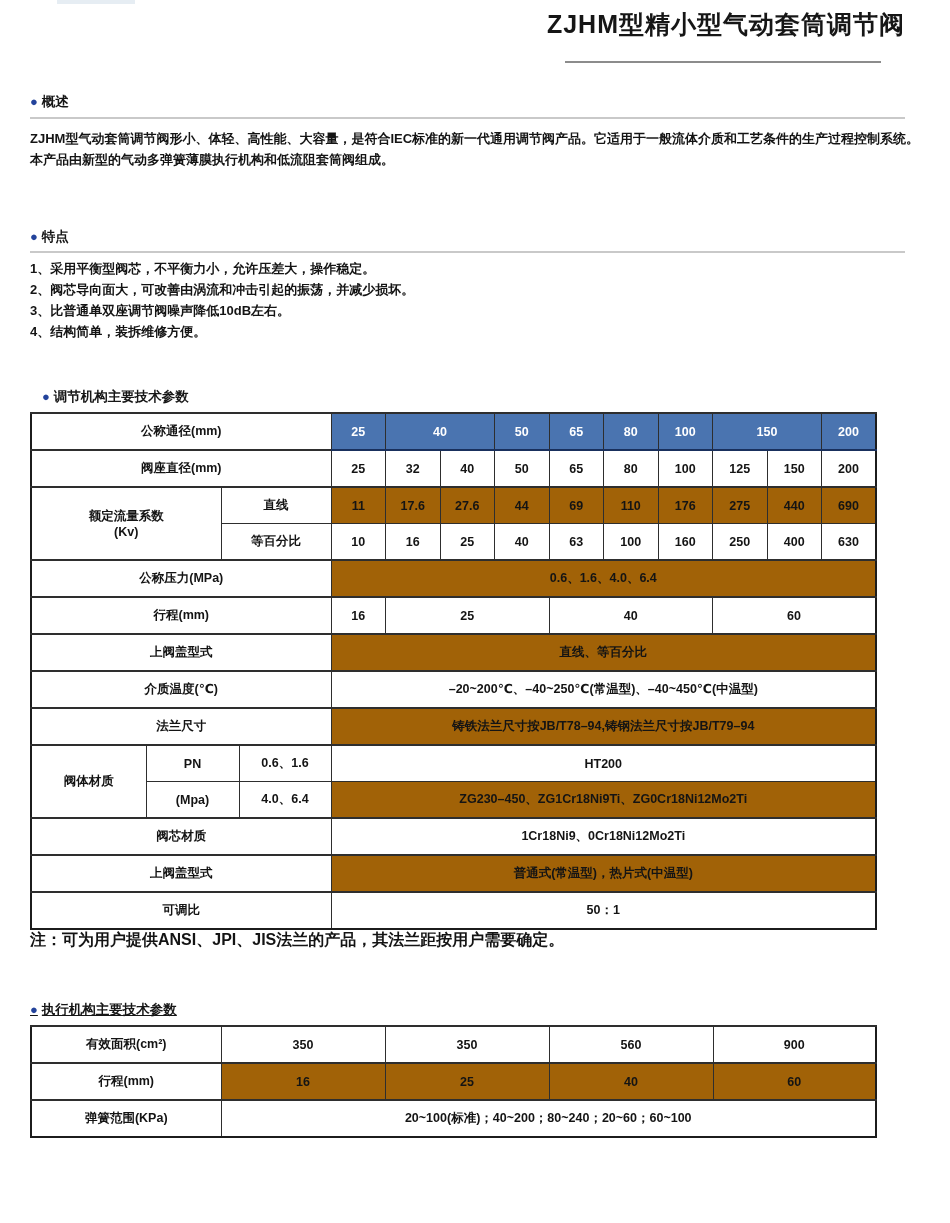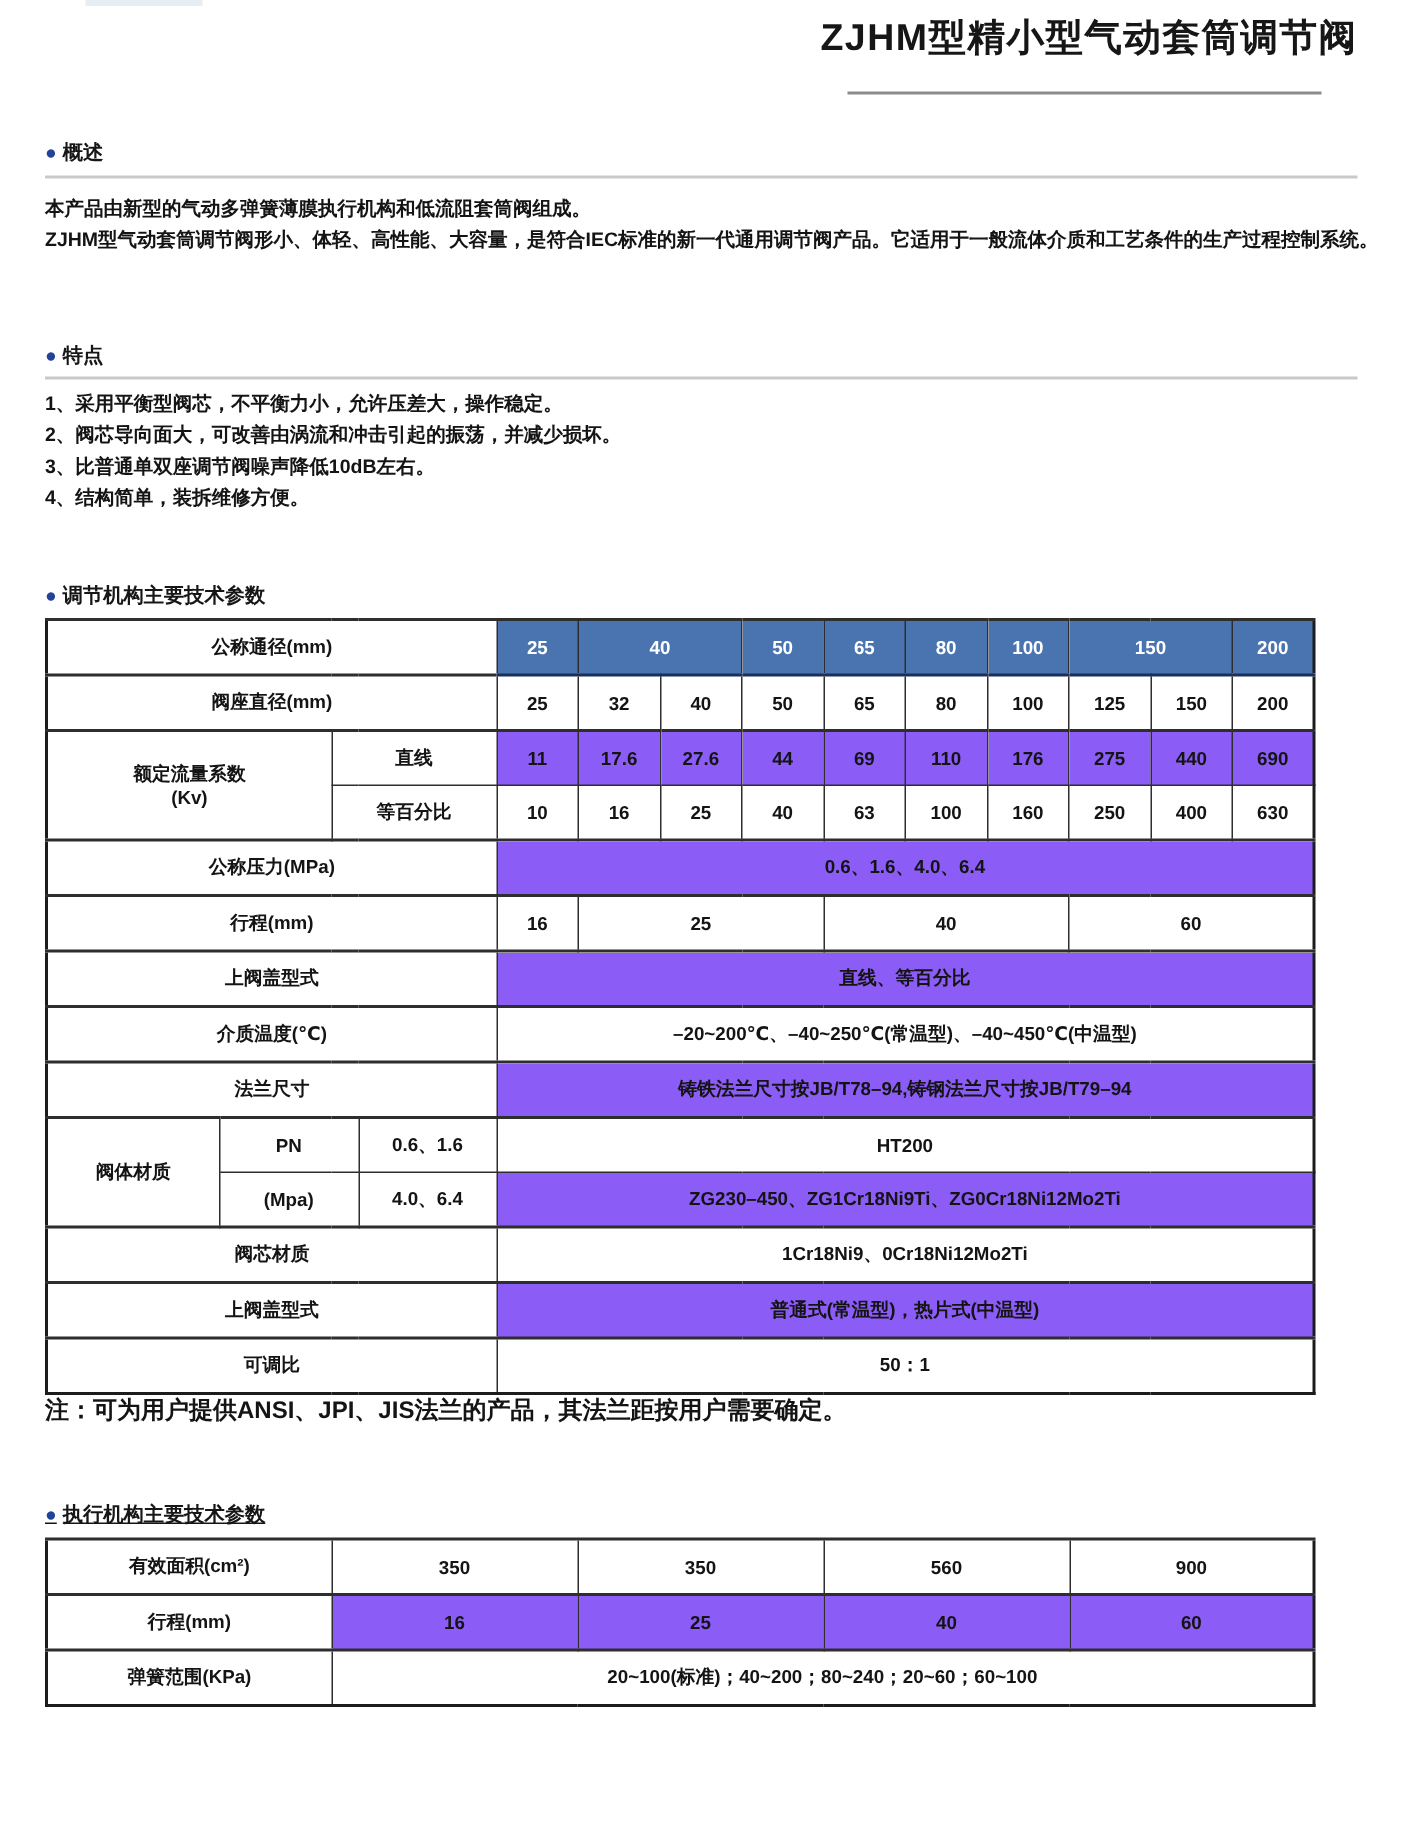--- a/index.html
+++ b/index.html
@@ -24,54 +24,54 @@
   .note-text{position:absolute;left:30px;width:890px;font-size:16px;font-weight:bold;color:#141414;}
   
   .twrap{position:absolute;left:30px;width:753px;}
   table.ptable{border-collapse:collapse;table-layout:fixed;width:845px;border:2px solid #1c1c1c;}
   table.ptable td{
     border:1px solid #2e2e2e;height:35px;padding:0 3px;text-align:center;vertical-align:middle;
     font-size:12.5px;font-weight:bold;color:#141414;background:#ffffff;overflow:hidden;
   }
   table.ptable tr.grp td{border-top:2px solid #2e2e2e;}
   table.ptable td.hd{background:#4a74b0;color:#ffffff;border-bottom:2px solid #19305d;}
-  table.ptable td.alt{background:#8b5cf6;}
+  table.ptable td.alt{background:#a16207;}
   table.ptable td.lbl{background:#ffffff;}
 </style>
 </head>
 <body>
 
 <div class="page">
 
   <div class="crop-mark"></div>
 
   <div class="doc-title">ZJHM型精小型气动套筒调节阀</div>
   <div class="title-rule"></div>
 
   <div class="sec" style="top:93px;">
     <span class="bullet">●</span><span>概述</span>
   </div>
   <div class="rule" style="top:117px;"></div>
   <div class="body-text" style="top:128px;">
+    <div>ZJHM型气动套筒调节阀形小、体轻、高性能、大容量，是符合IEC标准的新一代通用调节阀产品。它适用于一般流体介质和工艺条件的生产过程控制系统。</div>
     <div>本产品由新型的气动多弹簧薄膜执行机构和低流阻套筒阀组成。</div>
-    <div>ZJHM型气动套筒调节阀形小、体轻、高性能、大容量，是符合IEC标准的新一代通用调节阀产品。它适用于一般流体介质和工艺条件的生产过程控制系统。</div>
   </div>
 
   <div class="sec" style="top:228px;">
     <span class="bullet">●</span><span>特点</span>
   </div>
   <div class="rule" style="top:251px;"></div>
   <div class="body-text" style="top:258px;">
     <div>1、采用平衡型阀芯，不平衡力小，允许压差大，操作稳定。</div>
     <div>2、阀芯导向面大，可改善由涡流和冲击引起的振荡，并减少损坏。</div>
     <div>3、比普通单双座调节阀噪声降低10dB左右。</div>
     <div>4、结构简单，装拆维修方便。</div>
   </div>
 
-  <div class="sec" style="top:388px;">
+  <div class="sec" style="top:388px;margin-left:12px;">
     <span class="bullet">●</span><span>调节机构主要技术参数</span>
   </div>
 
   <div class="twrap" style="top:412px;">
     <table class="ptable">
       <colgroup>
         <col style="width:115px">
           <col style="width:75px">
           <col style="width:18px">
           <col style="width:92px">

